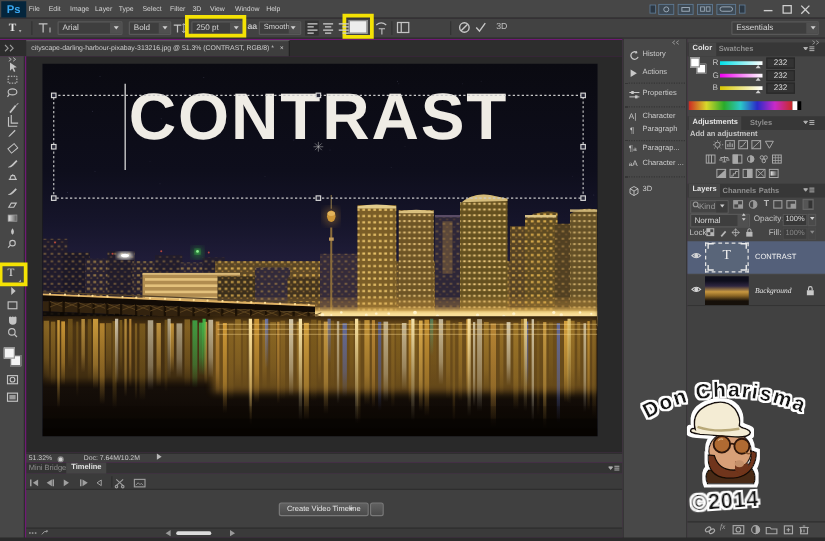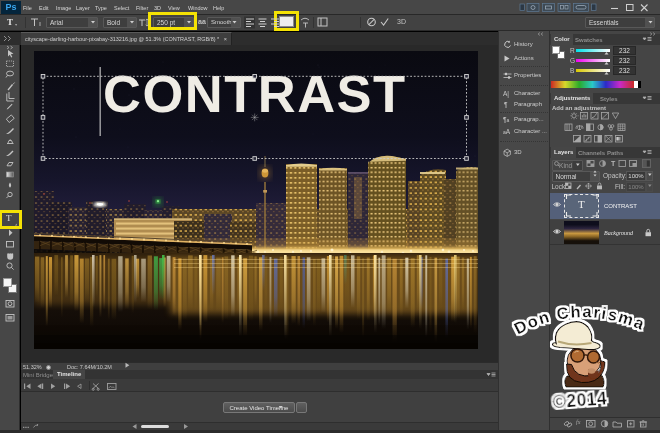--- a/index.html
+++ b/index.html
@@ -1,16 +1,16 @@
 <!DOCTYPE html>
 <html><head><meta charset="utf-8">
 <style>
 html,body{margin:0;padding:0;background:#434343;}
 *{box-sizing:border-box;}
-#app{position:relative;width:660px;height:433px;overflow:hidden;background:#000000;font-family:"Liberation Sans",sans-serif;}
+#app{position:relative;width:660px;height:433px;overflow:hidden;background:#701a75;font-family:"Liberation Sans",sans-serif;}
 .abs{position:absolute;}
 #menubar{left:0;top:0;width:660px;height:15px;background:#474747;border-bottom:1px solid #282828;}
 #pslogo{left:1px;top:1px;width:20px;height:13px;background:#04253c;color:#3aa7f0;font-size:9px;font-weight:bold;text-align:center;line-height:13px;}
 .menu{top:4.5px;font-size:5.5px;color:#d6d6d6;}
 #optbar{left:0;top:15px;width:660px;height:16px;background:#424242;border-bottom:1px solid #2a2a2a;}
 .dd{position:absolute;background:#3e3e3e;border:1px solid #585858;border-radius:1px;color:#d6d6d6;font-size:6.5px;line-height:9px;padding-left:3px;height:11px;}
 .dd .ar{position:absolute;right:0;top:0;width:9px;height:9px;background:#505050;}
 .ybox{position:absolute;border:3px solid #f4e204;}
 #tabrow{left:0;top:32px;width:498px;height:13px;background:#2d2d2d;}
 #doctab{left:21px;top:32px;height:13px;background:#3e3e3e;border-top:1px solid #5a5a5a;border-right:1px solid #222;color:#cfcfcf;font-size:5.5px;line-height:12px;padding:0 4px;}

